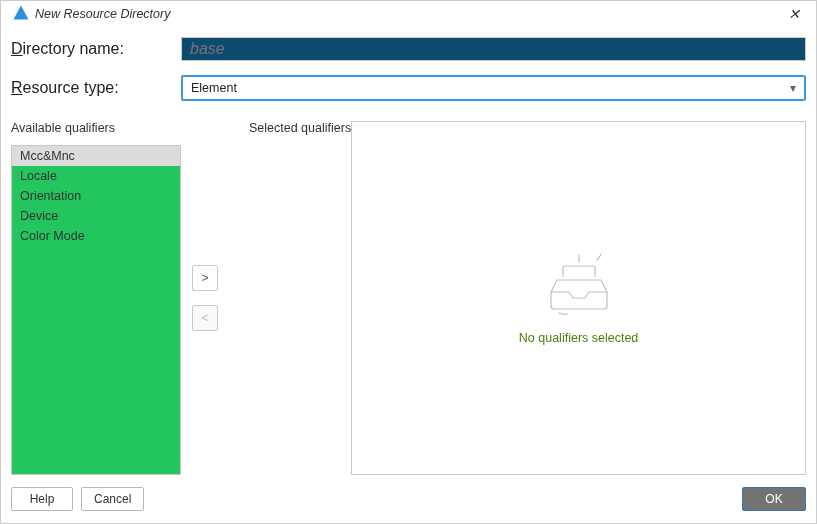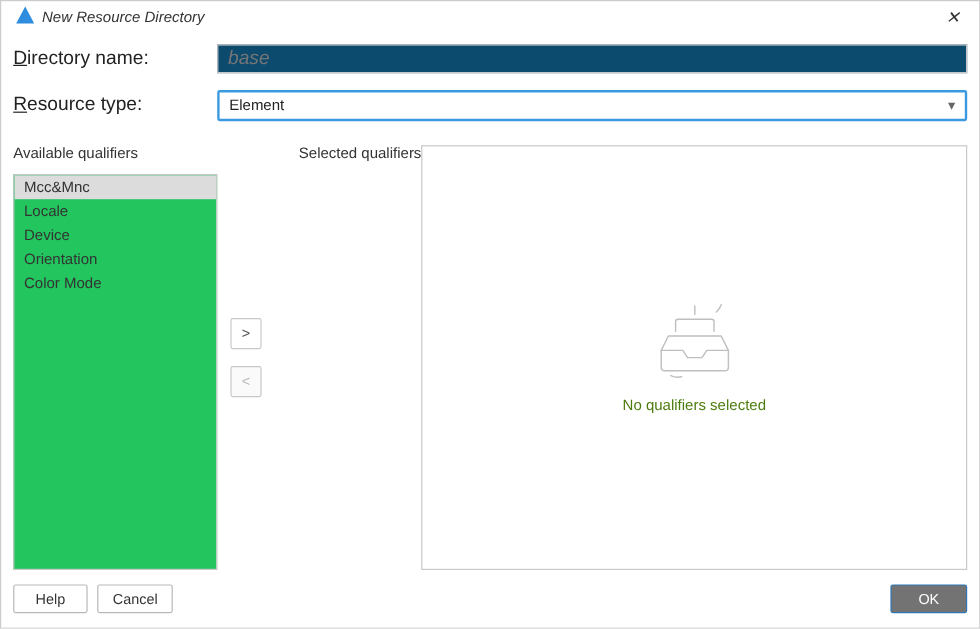--- a/index.html
+++ b/index.html
@@ -71,22 +71,22 @@
     </div>
   </div>
 
   <div class="body">
 
     <div class="col-avail">
       <div class="section-label">Available qualifiers</div>
       <div class="avail-list" id="avail-list">
           <div class="avail-item selected">Mcc&amp;Mnc</div>
           <div class="avail-item">Locale</div>
+          <div class="avail-item">Orientation</div>
           <div class="avail-item">Device</div>
-          <div class="avail-item">Orientation</div>
           <div class="avail-item">Color Mode</div>
         </div>
     </div>
 
     <div class="col-arrows">
       <div class="arrow-btn">&gt;</div>
       <div class="arrow-btn disabled">&lt;</div>
     </div>
 
     <div class="col-selected">

